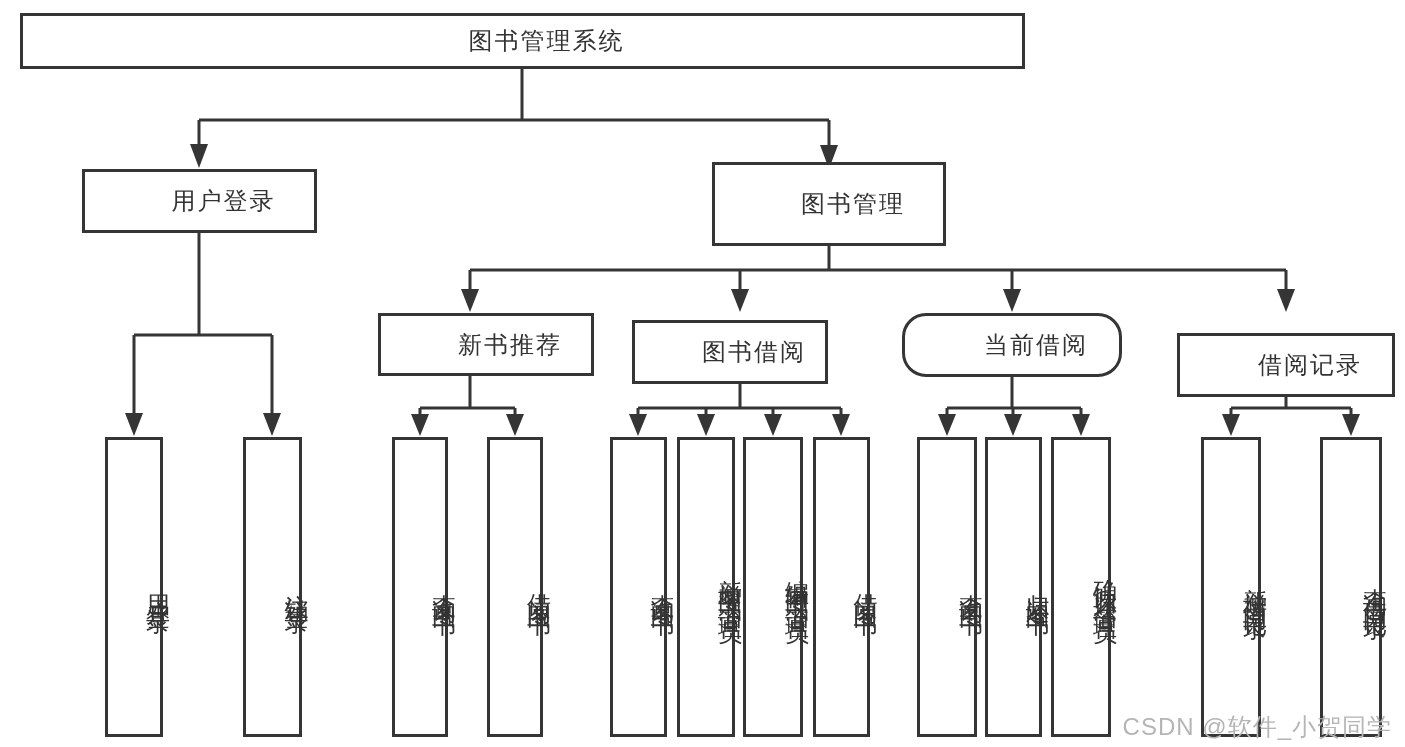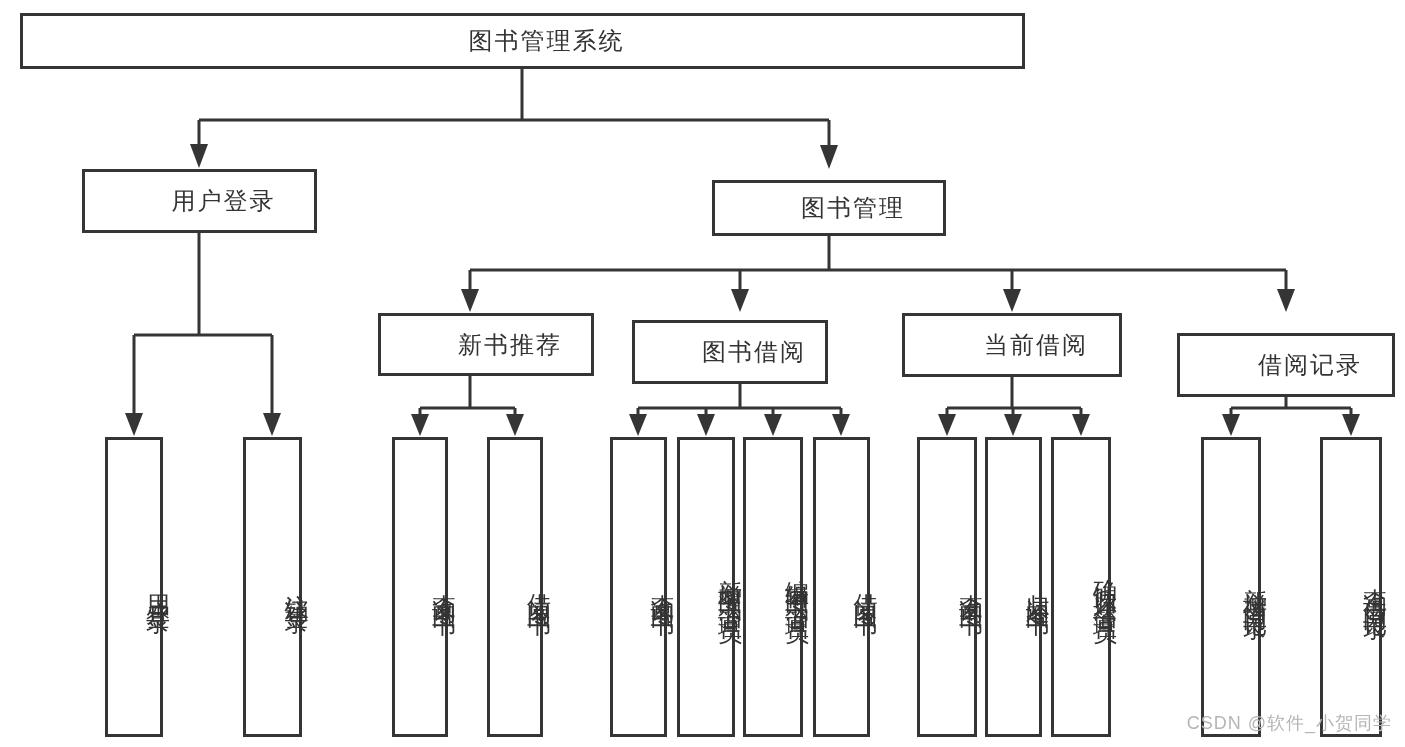--- a/index.html
+++ b/index.html
@@ -46,21 +46,21 @@
     text-orientation: mixed;
     font-size: 24px;
     letter-spacing: 6px;
     line-height: 1;
   }
   .watermark {
     position: absolute;
     top: 711px;
     right: 13px;
     z-index: 3;
-    font-size: 18px;
+    font-size: 24px;
     letter-spacing: 1px;
     color: var(--wm, #b5b5b5);
     white-space: nowrap;
   }
 </style>
 </head>
 <body>
 
 <div class="canvas">
 
@@ -114,25 +114,25 @@
       <polygon points="1004,414 1022,414 1013,436"></polygon>
       <polygon points="1072,414 1090,414 1081,436"></polygon>
       <polygon points="1222,414 1240,414 1231,436"></polygon>
       <polygon points="1342,414 1360,414 1351,436"></polygon>
     </g>
   </svg>
 
   <div class="node h-label" style="left:20px; top:13px; width:1005px; height:56px;">图书管理系统</div>
 
   <div class="node h-label" style="left:82px; top:169px; width:235px; height:64px;">用户登录</div>
-  <div class="node h-label" style="left:712px; top:180px; width:234px; height:56px;">图书管理</div>
+  <div class="node h-label" style="left:712px; top:162px; width:234px; height:84px;">图书管理</div>
 
   <div class="node h-label" style="left:378px; top:313px; width:216px; height:63px;">新书推荐</div>
   <div class="node h-label" style="left:632px; top:320px; width:196px; height:64px;font-family:Liberation Serif, serif;">图书借阅</div>
-  <div class="node h-label" style="left:902px; top:313px; width:220px; height:64px;">当前借阅</div>
+  <div class="node h-label" style="left:902px; top:313px; width:220px; height:64px;border-radius:24px;">当前借阅</div>
   <div class="node h-label" style="left:1177px; top:313px; width:218px; height:64px;margin-top:20px;">借阅记录</div>
 
   <div class="node v-label" style="left:105px; top:437px; width:58px; height:300px;">用户登录</div>
   <div class="node v-label" style="left:243px; top:437px; width:59px; height:300px;">注销登录</div>
 
   <div class="node v-label" style="left:392px; top:437px; width:56px; height:300px;">查询图书</div>
   <div class="node v-label" style="left:487px; top:437px; width:56px; height:300px;">借阅图书</div>
 
   <div class="node v-label" style="left:610px; top:437px; width:57px; height:300px;">查询图书</div>
   <div class="node v-label" style="left:677px; top:437px; width:58px; height:300px;">新增图书（管理员）</div>

